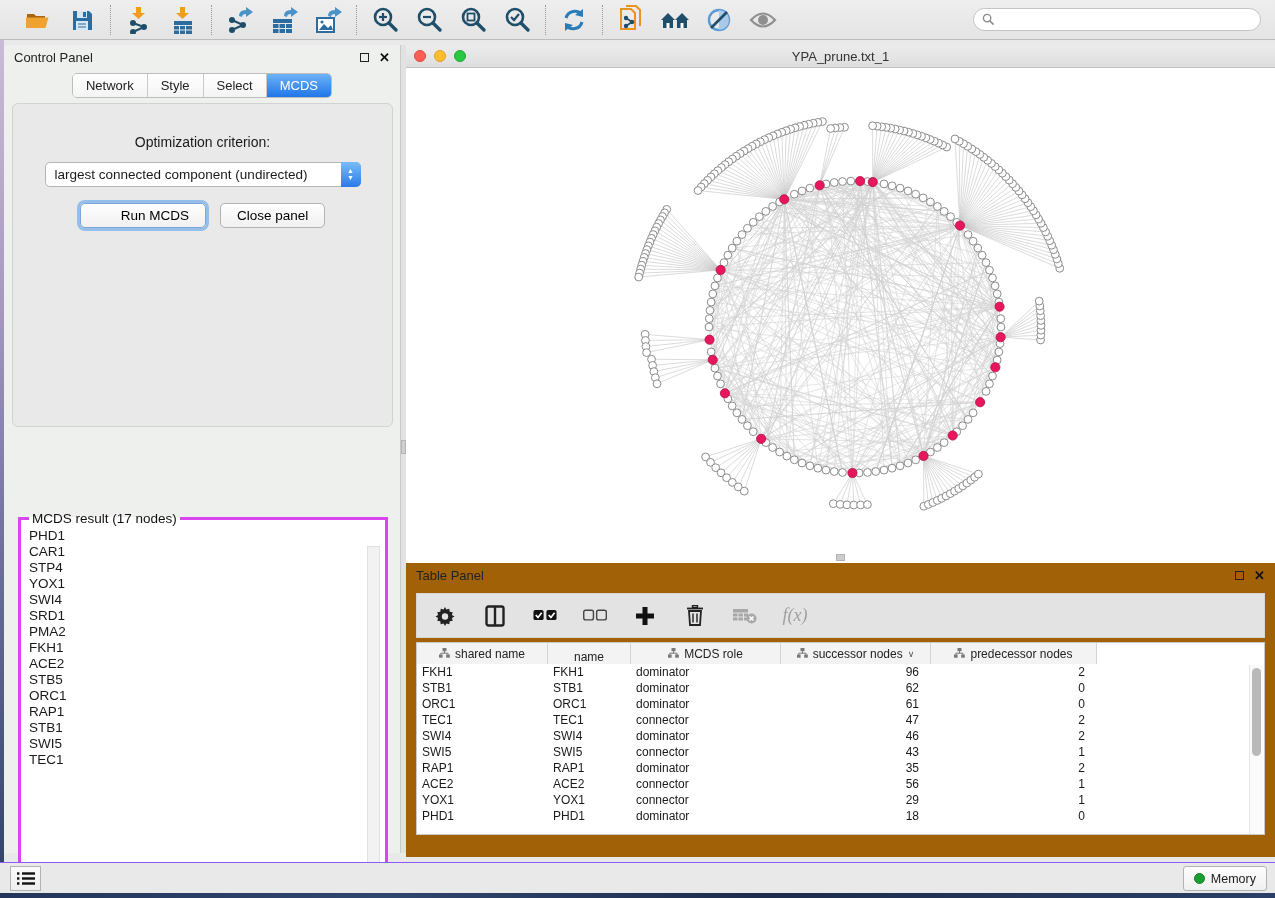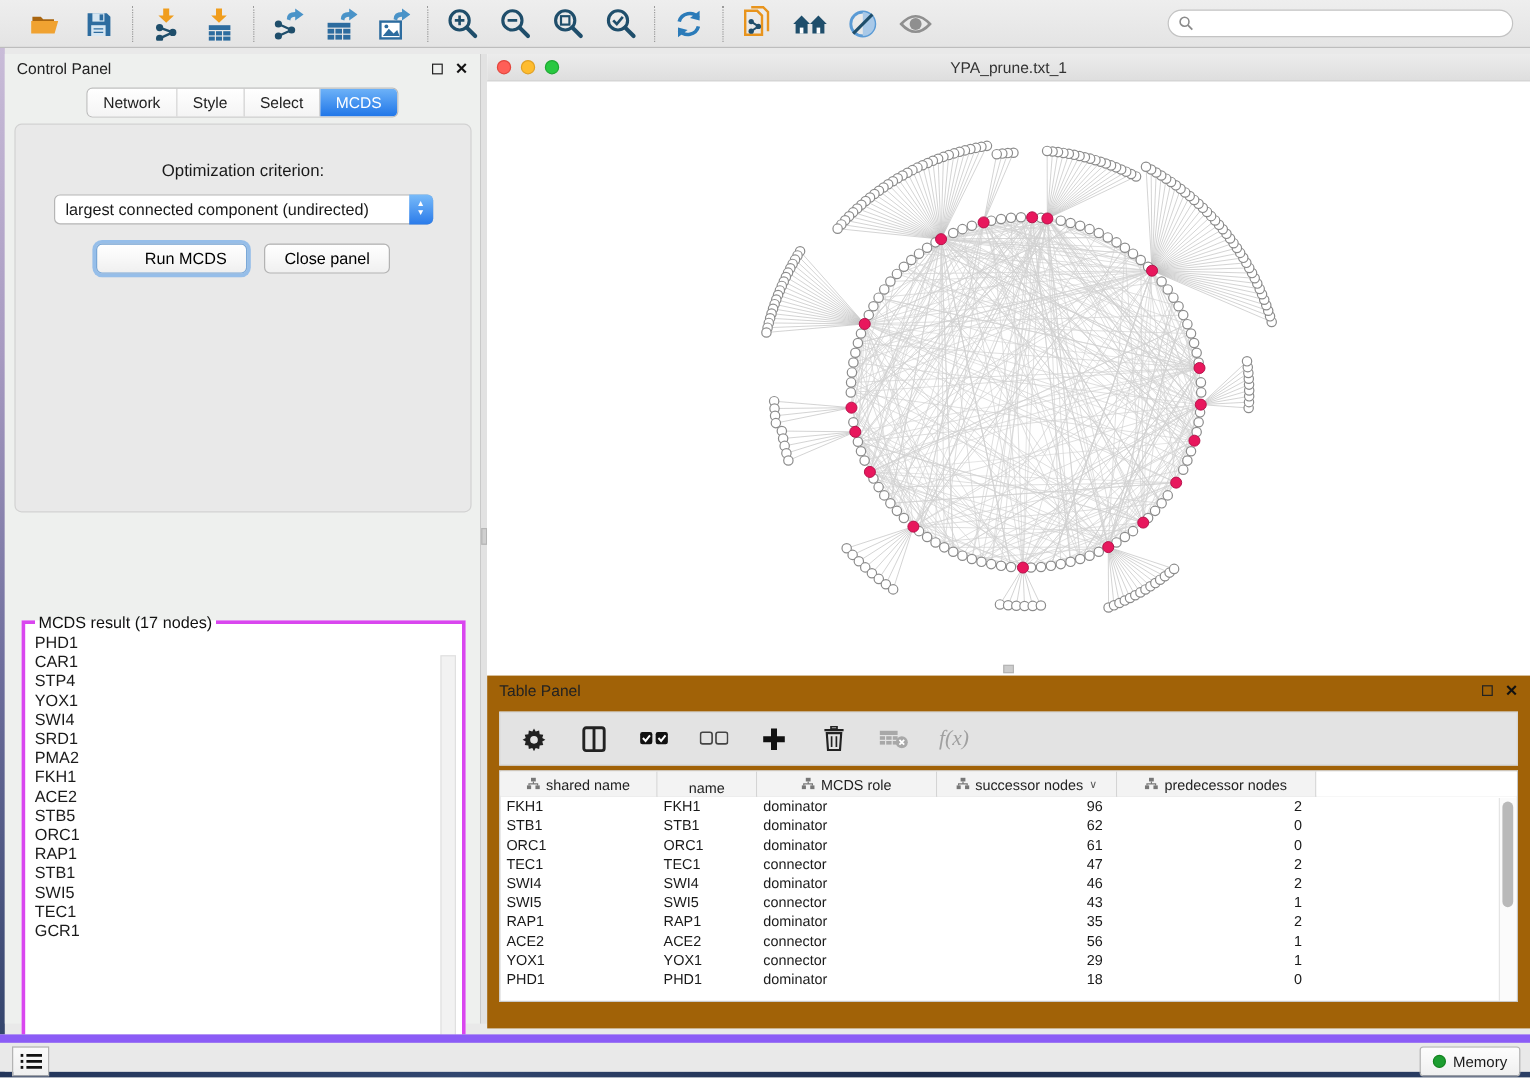--- a/index.html
+++ b/index.html
@@ -102,21 +102,21 @@
   .gc.text { padding-left:5px; }
   .gc.num { text-align:right; padding-right:12px; }
   .grid-scroll { position:absolute; right:1px; top:22px; width:14px; height:169px; background:#fbfbfb;
     border-left:1px solid #e4e4e4; }
   .grid-thumb { position:absolute; left:2px; top:3px; width:9px; height:88px; background:#b9b9b9; border-radius:5px; }
 
   .tp-tabs { position:absolute; left:0; right:0; bottom:6px; text-align:center; }
 
   
   .statusbar { position:absolute; left:0; top:862px; width:1275px; height:31px;
-    background:#e9e9e9; border-top:7px solid #8b5cf6;padding-left:28px; }
+    background:#e9e9e9; border-top:1px solid #8b5cf6;padding-left:28px; }
   .list-btn { position:absolute; left:10px; top:3px; width:31px; height:25px;
     background:linear-gradient(#fafafa,#efefef); border:1px solid #b3b3b3; display:flex; align-items:center; justify-content:center; }
   .memory-btn { position:absolute; right:8px; top:3px; height:25px; padding:0 10px;
     background:linear-gradient(#fdfdfd,#f0f0f0); border:1px solid #b3b3b3; border-radius:3px;
     display:flex; align-items:center; gap:6px; font-size:12.5px; }
   .mem-dot { width:11px; height:11px; border-radius:50%; background:#1d9e31; border:1px solid #13831f; }
 </style>
 </head>
 <body>
 
@@ -332,21 +332,20 @@
         <div class="mcds-item">SRD1</div>
         <div class="mcds-item">PMA2</div>
         <div class="mcds-item">FKH1</div>
         <div class="mcds-item">ACE2</div>
         <div class="mcds-item">STB5</div>
         <div class="mcds-item">ORC1</div>
         <div class="mcds-item">RAP1</div>
         <div class="mcds-item">STB1</div>
         <div class="mcds-item">SWI5</div>
         <div class="mcds-item">TEC1</div>
-        <div class="mcds-item">GCR1</div>
       </div>
     <div class="mcds-scroll"></div>
   </fieldset>
 </div>
 
 <div class="vsplit">
     <div class="grip"></div>
   </div>
 
 <div class="net-window">

